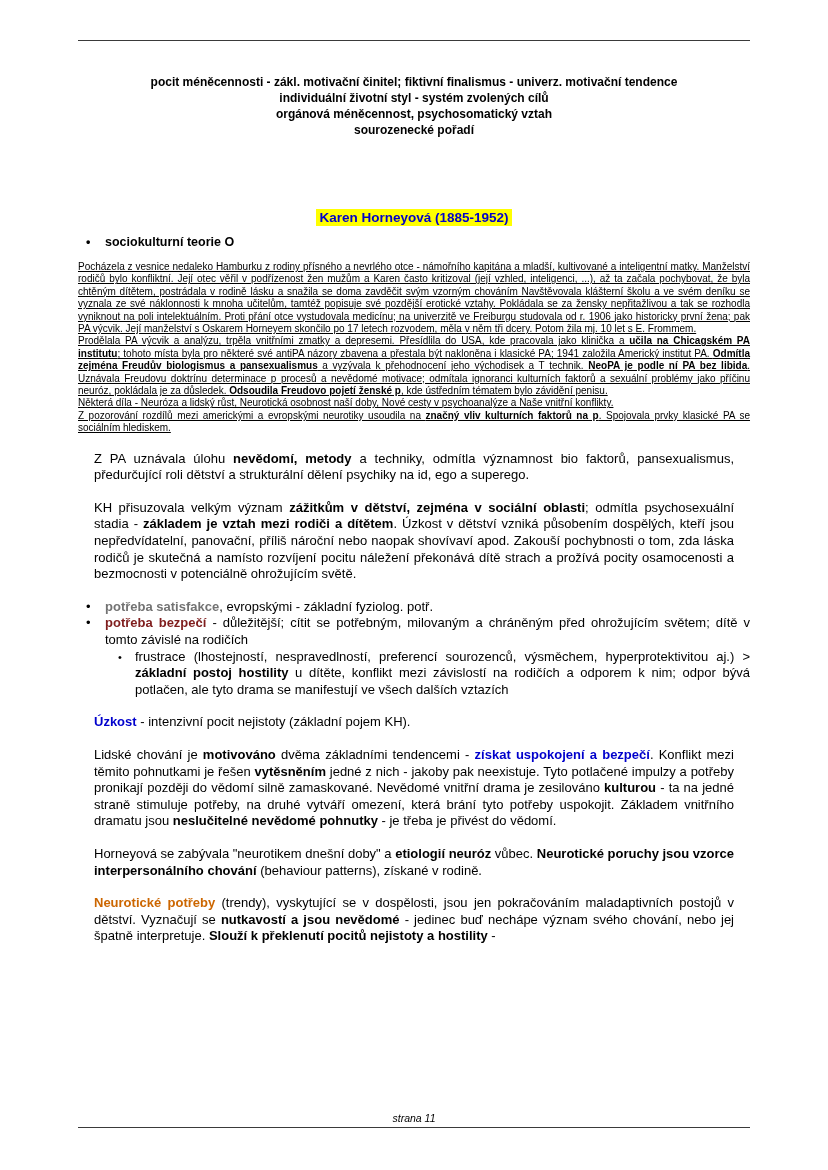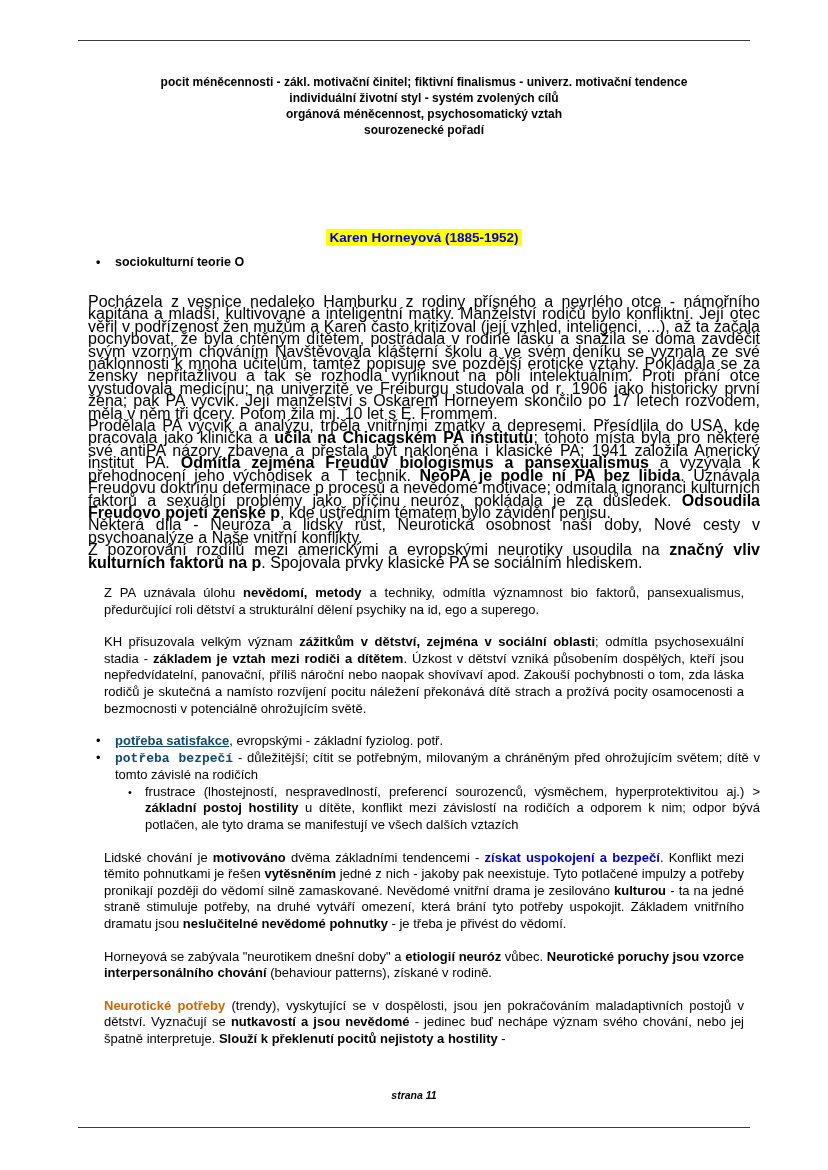--- a/index.html
+++ b/index.html
@@ -14,40 +14,41 @@
     color: #000;
     overflow: hidden;
   }
   .top-divider {
     position: absolute;
     top: 40px; left: 78px; width: 672px;
     border-top: 1px solid #3a3a3a;
   }
   .content {
     position: absolute;
-    top: 74px; left: 88px; width: 672px;
+    top: 74px; left: 78px; width: 672px;
   }
   .header-keywords {
     font-size: 12px;
     font-weight: bold;
     text-align: center;
     line-height: 16px;
   }
-  .title-row { text-align: center; margin-top: 90px; line-height: 18px; }
+  .title-row { text-align: center; margin-top: 70px; line-height: 18px; }
   .title-row span { font-size: 13.5px; font-weight: bold; padding: 1px 3px; }
   .bullet-row { display: flex; align-items: flex-start; }
   .bullet-row .bullet { flex: 0 0 19px; margin-left: 8px; }
   .bullet-row.sub .bullet { margin-left: 40px; flex: 0 0 17px; font-size: 11px; }
   .bullet-row .li-text { flex: 1; text-align: justify; }
   .socio-row { margin-top: 8px; font-size: 12.5px; font-weight: bold; line-height: 15px; }
   .bio {
-    margin-top: 26px;
-    font-size: 16px;
+    margin-top: 11px;
+    font-size: 10px;
     line-height: 12.4px;
     text-align: justify;
+    text-decoration: underline;
   }
   .bio p { margin: 0; }
   .main {
     font-size: 13px;
     line-height: 16.6px;
     text-align: justify;
   }
   .main p { margin: 16px; }
   .mt22 { margin-top: 22px; }
   .mt16 { margin-top: 16px; }
@@ -55,25 +56,24 @@
   .mt28 { margin-top: 28px; }
   .bold { font-weight: bold; }
   .b { font-weight: bold; }
   .bottom-divider {
     position: absolute;
     top: 1127px; left: 78px; width: 672px;
     border-top: 1px solid #3a3a3a;
   }
   .page-number {
     position: absolute;
-    top: 1089px; left: 0; width: 100%;
+    top: 1112px; left: 0; width: 100%;
     text-align: center;
     font-size: 10.5px;
     font-style: italic;
-    font-weight: bold;
   }
 </style>
 </head>
 <body>
 
 <div class="page">
 
   <div class="top-divider"></div>
 
   <div class="content">
@@ -103,33 +103,34 @@
 
     <div class="main">
 
       <p class="mt22"><span>Z PA uznávala úlohu </span><span class="b">nevědomí, metody</span><span> a techniky, odmítla významnost bio faktorů, pansexualismus, předurčující roli dětství a strukturální dělení psychiky na id, ego a superego.</span></p>
 
       <p class="mt16"><span>KH přisuzovala velkým význam </span><span class="b">zážitkům v dětství, zejména v sociální oblasti</span><span>; odmítla psychosexuální stadia - </span><span class="b">základem je vztah mezi rodiči a dítětem</span><span>. Úzkost v dětství vzniká působením dospělých, kteří jsou nepředvídatelní, panovační, příliš nároční nebo naopak shovívaví apod. Zakouší pochybnosti o tom, zda láska rodičů je skutečná a namísto rozvíjení pocitu náležení překonává dítě strach a prožívá pocity osamocenosti a bezmocnosti v potenciálně ohrožujícím světě.</span></p>
 
 
       <div class="bullet-row">
         <span class="bullet">•</span>
-        <span class="li-text"><span class="b" style="color: #0c4a6e; text-decoration: underline;">potřeba satisfakce</span><span>, evropskými - základní fyziolog. potř.</span></span>
+        <span class="li-text"><span class="b" style="color: #737373;">potřeba satisfakce</span><span>, evropskými - základní fyziolog. potř.</span></span>
       </div>
 
       <div class="bullet-row">
         <span class="bullet">•</span>
-        <span class="li-text"><span class="b" style="color: #0c4a6e; font-family: Liberation Mono, monospace;">potřeba bezpečí</span><span> - důležitější; cítit se potřebným, milovaným a chráněným před ohrožujícím světem; dítě v tomto závislé na rodičích</span></span>
+        <span class="li-text"><span class="b" style="color: #7f1d1d;">potřeba bezpečí</span><span> - důležitější; cítit se potřebným, milovaným a chráněným před ohrožujícím světem; dítě v tomto závislé na rodičích</span></span>
       </div>
 
       <div class="bullet-row sub">
         <span class="bullet">•</span>
         <span class="li-text"><span>frustrace (lhostejností, nespravedlností, preferencí sourozenců, výsměchem, hyperprotektivitou aj.) &gt; </span><span class="b">základní postoj hostility</span><span> u dítěte, konflikt mezi závislostí na rodičích a odporem k nim; odpor bývá potlačen, ale tyto drama se manifestují ve všech dalších vztazích</span></span>
       </div>
 
+      <p class="mt18"><span class="b" style="color: rgb(0, 0, 204);">Úzkost</span><span> - intenzivní pocit nejistoty (základní pojem KH).</span></p>
 
       <p class="mt28"><span>Lidské chování je </span><span class="b">motivováno</span><span> dvěma základními tendencemi - </span><span class="b" style="color: rgb(0, 0, 204);">získat uspokojení a bezpečí</span><span>. Konflikt mezi těmito pohnutkami je řešen </span><span class="b">vytěsněním</span><span> jedné z nich - jakoby pak neexistuje. Tyto potlačené impulzy a potřeby pronikají později do vědomí silně zamaskované. Nevědomé vnitřní drama je zesilováno </span><span class="b">kulturou</span><span> - ta na jedné straně stimuluje potřeby, na druhé vytváří omezení, která brání tyto potřeby uspokojit. Základem vnitřního dramatu jsou </span><span class="b">neslučitelné nevědomé pohnutky</span><span> - je třeba je přivést do vědomí.</span></p>
 
       <p class="mt16"><span>Horneyová se zabývala "neurotikem dnešní doby" a </span><span class="b">etiologií neuróz</span><span> vůbec. </span><span class="b">Neurotické poruchy jsou vzorce interpersonálního chování</span><span> (behaviour patterns), získané v rodině.</span></p>
       <p><span class="b" style="color: rgb(204, 102, 0);">Neurotické potřeby</span><span> (trendy), vyskytující se v dospělosti, jsou jen pokračováním maladaptivních postojů v dětství. Vyznačují se </span><span class="b">nutkavostí a jsou nevědomé</span><span> - jedinec buď nechápe význam svého chování, nebo jej špatně interpretuje. </span><span class="b">Slouží k překlenutí pocitů nejistoty a hostility</span><span> -</span></p>
 
     </div>
   </div>
 
   <div class="bottom-divider"></div>

